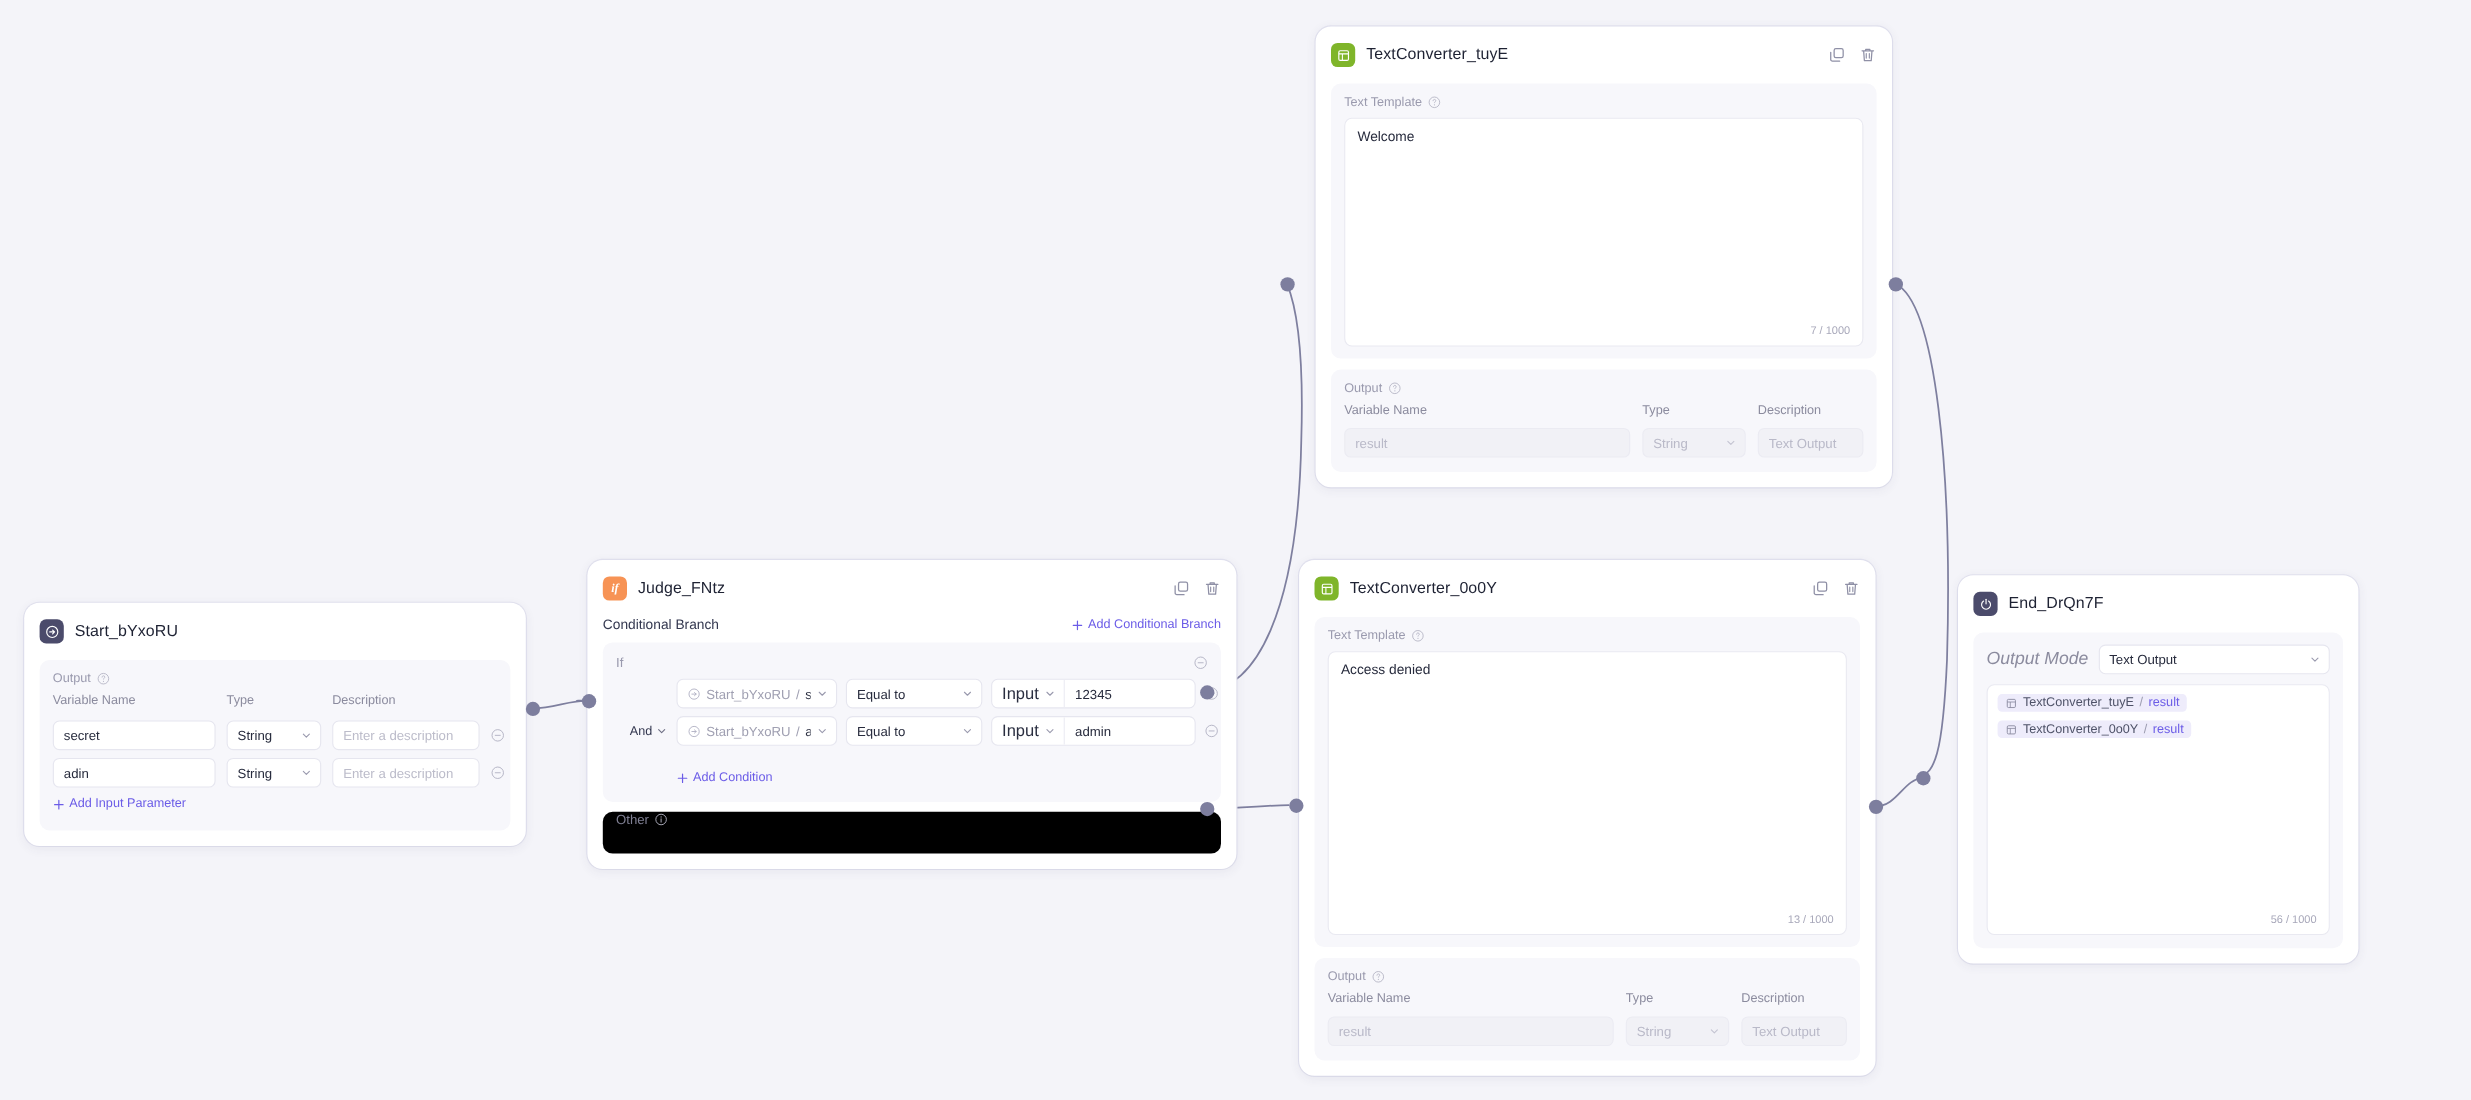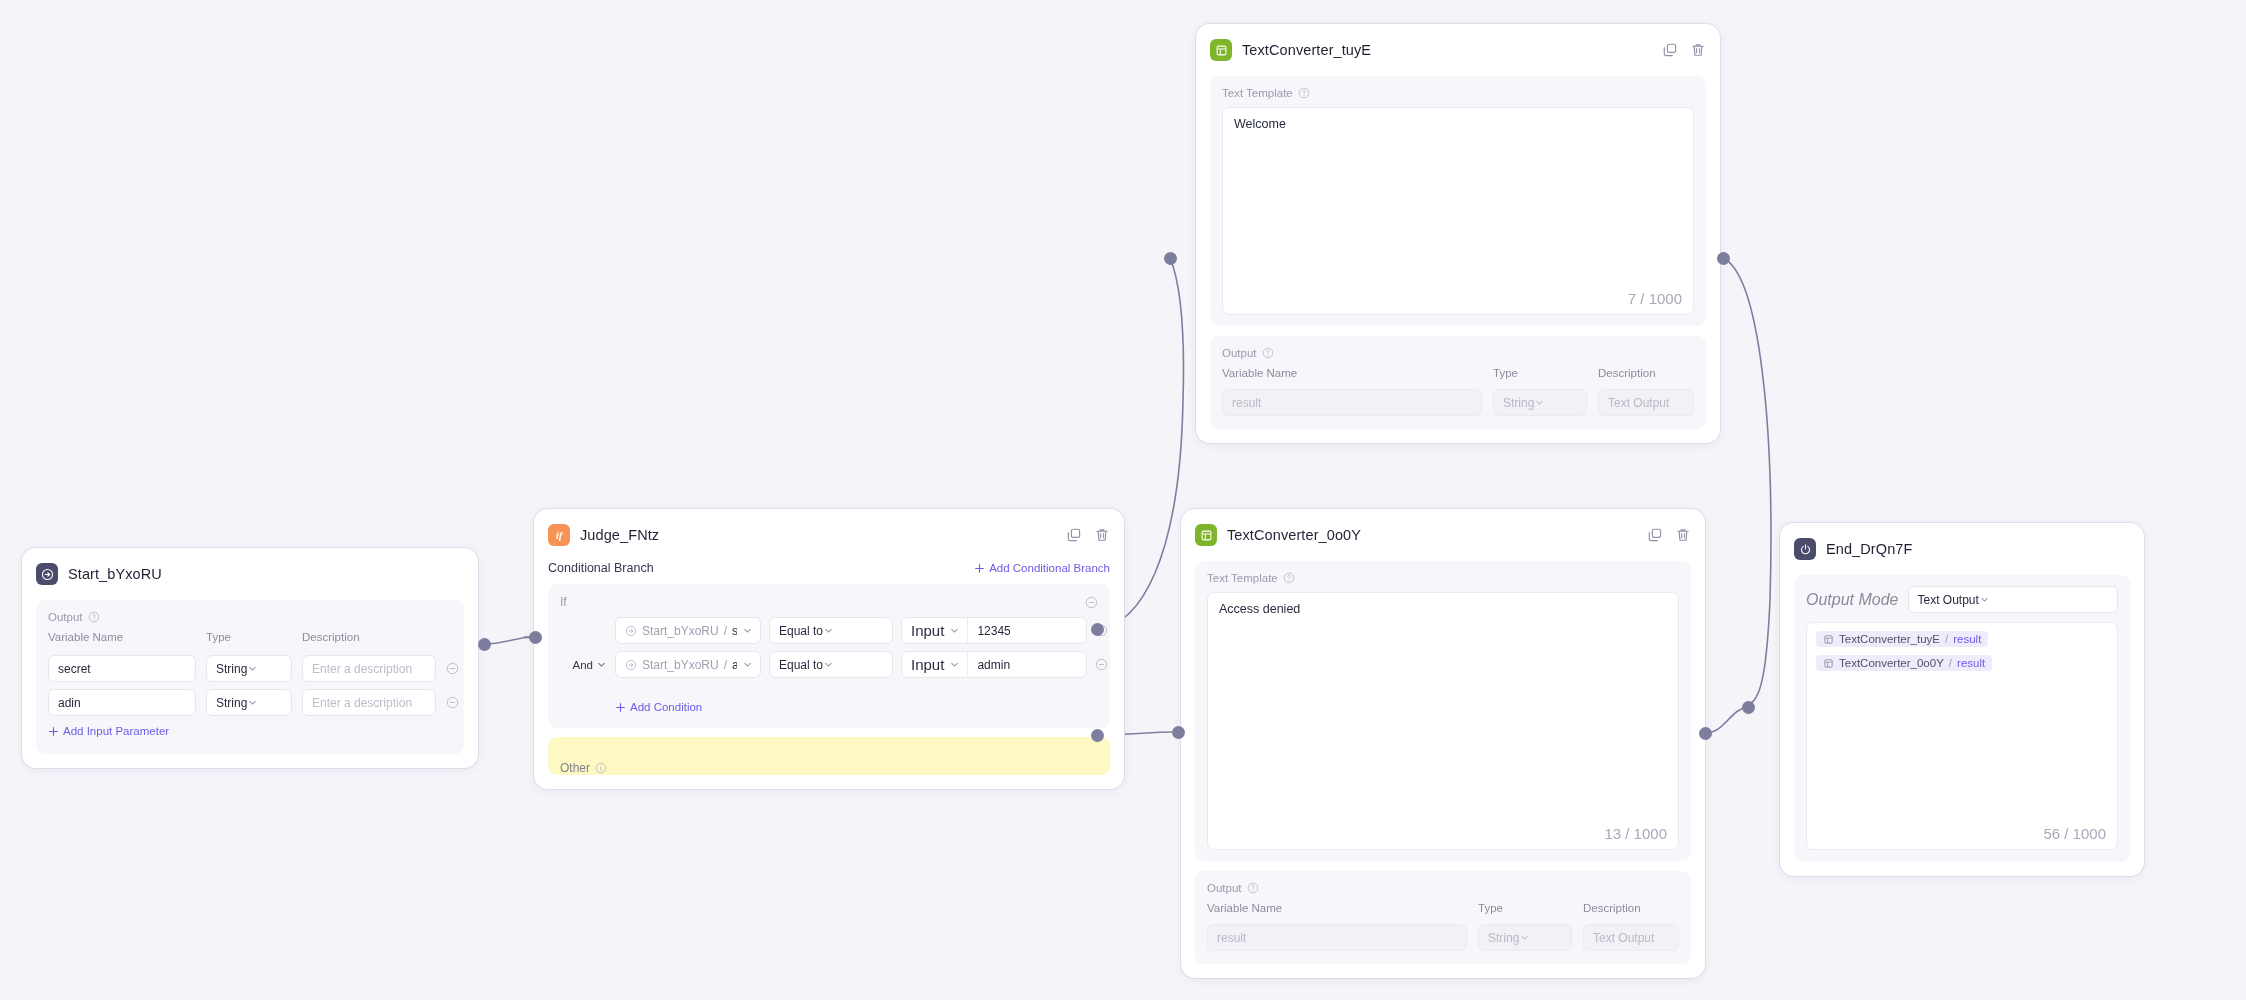--- a/index.html
+++ b/index.html
@@ -82,21 +82,21 @@
     background: #fff;
     border: 1px solid #e6e6ef;
     border-radius: 6px;
     display: flex; align-items: center;
     padding: 0 9px;
     font-size: 12px; color: #272b3d;
     white-space: nowrap; overflow: hidden;
   }
   .field.disabled { background: #f1f1f6; border-color: #ebebf2; color: #b9b9c8; }
   .field .ph { color: #bcbcca; }
-  .select { padding-right: 7px; }
+  .select { justify-content: space-between; padding-right: 7px; }
   .chev { width: 11px; height: 11px; flex: 0 0 auto; }
 
   .col-head {
     font-size: 11.5px; color: #8b8b9e; margin-bottom: 5px;
   }
   .minus { width: 13px; height: 13px; display: block; flex: 0 0 auto; }
 
   
   #node-start { left: 22px; top: 548px; width: 456px; }
   .out-grid {
@@ -136,37 +136,37 @@
     width: 186px; flex: 0 0 auto; padding: 0;
     display: flex; align-items: stretch; overflow: hidden;
   }
   .cond-val .vmode {
     display: flex; align-items: center; gap: 5px;
     padding: 0 7px 0 9px; font-size: 15px; color: #2a2e40;
     border-right: 1px solid #ececf3;
   }
   .cond-val .vtext { display: flex; align-items: center; padding: 0 9px; font-size: 12px; color: #272b3d; }
   .other-box {
-    background: #fef9c3; border-radius: 9px; margin-top: 9px;
-    height: 38px; display: flex; align-items: flex-end; padding: 0 12px;
+    background: #000000; border-radius: 9px; margin-top: 9px;
+    height: 38px; display: flex; align-items: flex-start; padding: 0 12px;
   }
   .other-label { font-size: 12px; color: #7f7f93; display: flex; align-items: center; gap: 5px; }
 
   
   .node-text { width: 524px; }
   #node-tc1 { left: 1196px; top: 24px; }
   #node-tc2 { left: 1181px; top: 509px; }
   .ta-wrap {
     background: #fff; border: 1px solid #e9e9f1; border-radius: 7px;
     position: relative;
   }
   .ta-text { padding: 9px 11px; font-size: 12.5px; color: #272b3d; }
   .ta-count {
     position: absolute; right: 11px; bottom: 7px;
-    font-size: 15px; color: #a8a8ba;
+    font-size: 10px; color: #a8a8ba;
   }
   .out-grid2 {
     display: grid;
     grid-template-columns: 1fr 94px 96px;
     column-gap: 11px; row-gap: 5px;
   }
 
   
   #node-end { left: 1780px; top: 523px; width: 364px; }
   .om-row { display: flex; align-items: center; gap: 9px; margin-bottom: 9px; }

